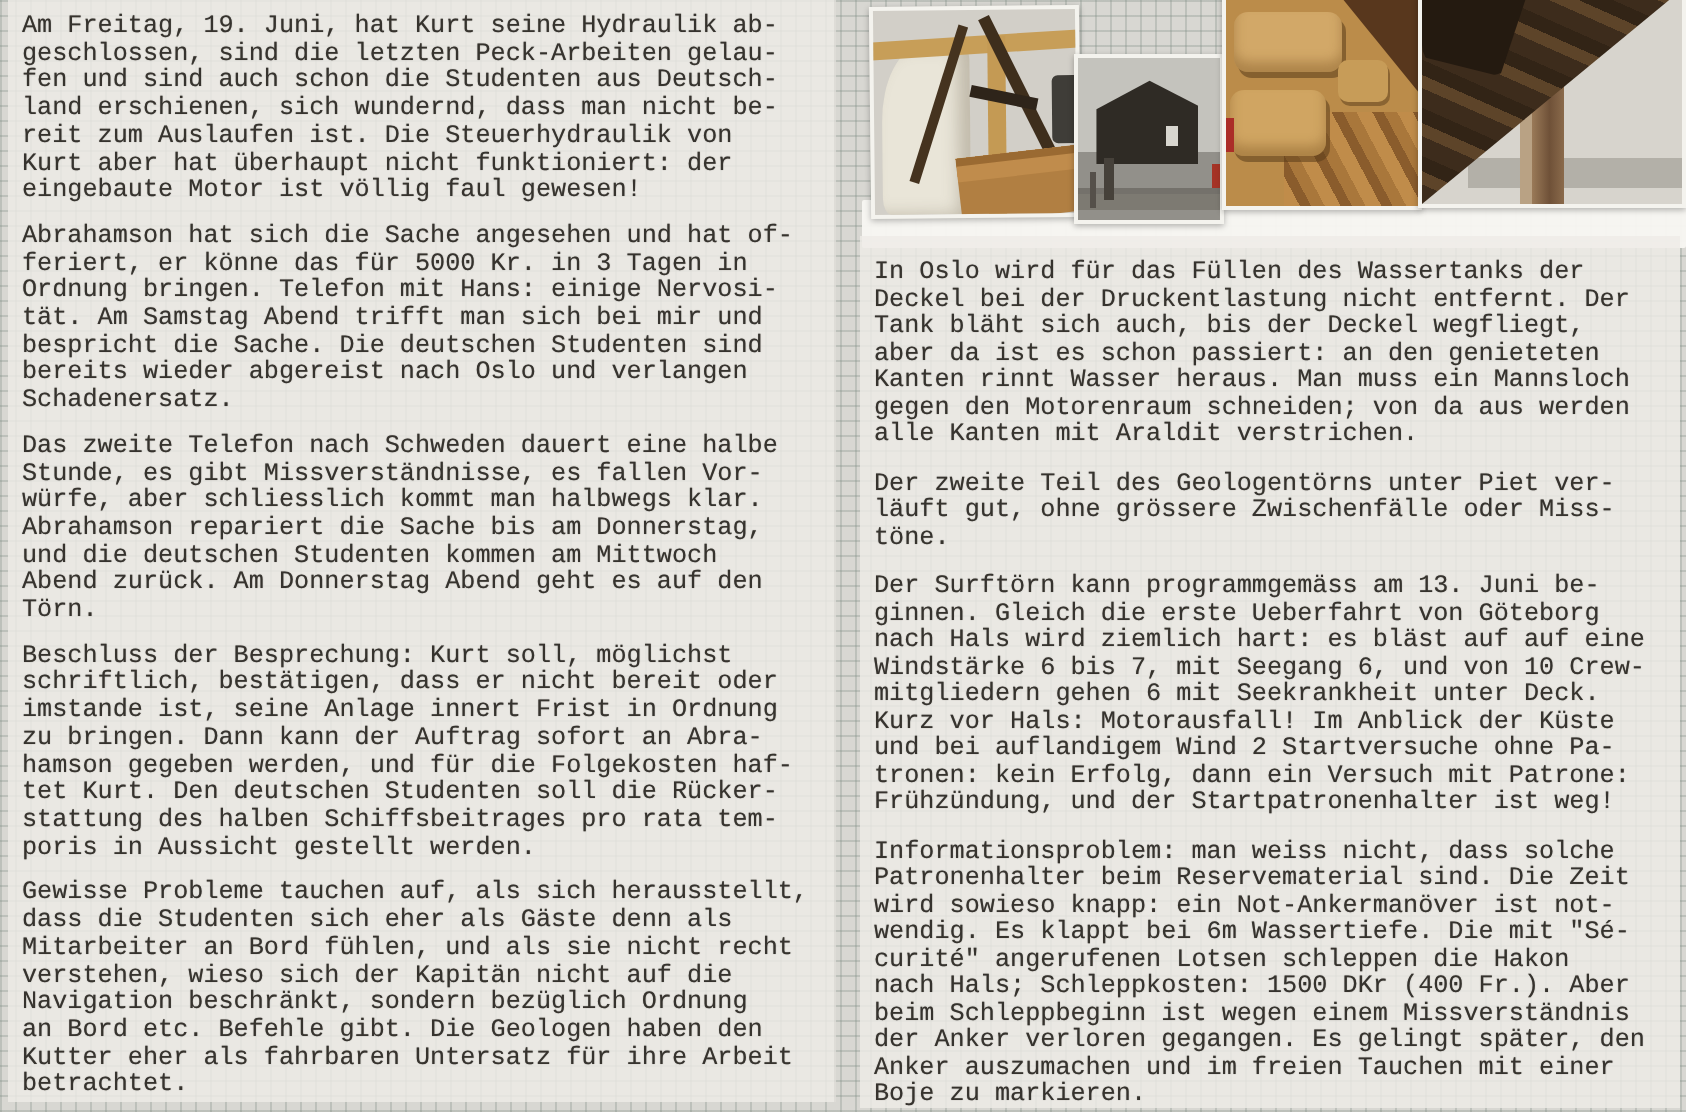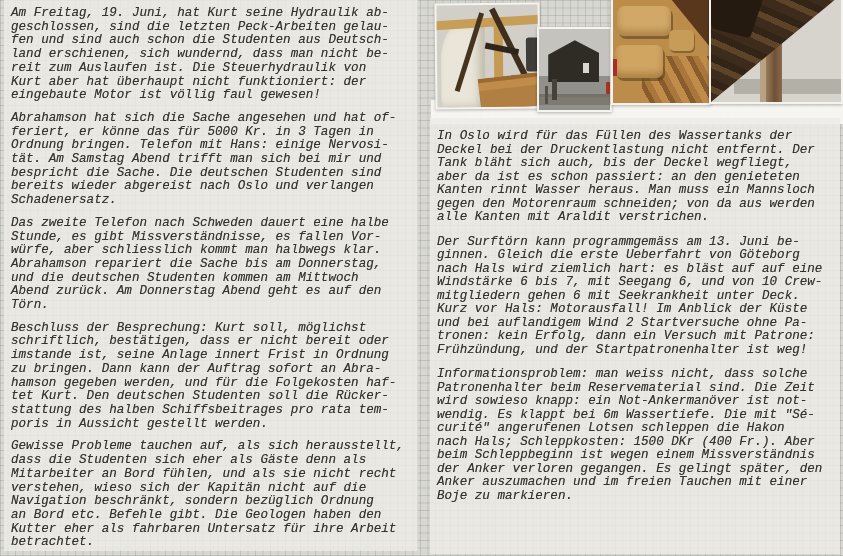--- a/index.html
+++ b/index.html
@@ -16,21 +16,21 @@
     background-size:7.5px 7.5px;
   }
   .sheet{
     position:absolute;background:rgba(238,236,230,.82);
   }
   .left-sheet{left:4px;top:0;width:414px;height:551px;padding:7px 0 0 3px;box-sizing:border-box;
     border-right:1px solid rgba(0,0,0,.05);}
   .right-sheet{left:430px;top:118px;width:410px;height:436px;padding:12px 12px 0 3px;box-sizing:border-box;}
   .para{
     font-size:12.6px;line-height:13.7px;white-space:pre;margin:0 16px 9px 4px;
-    color:#36332e;text-shadow:0 0 .5px rgba(54,51,46,.55);font-style:italic;
+    color:#36332e;text-shadow:0 0 .5px rgba(54,51,46,.55);
   }
   .right-sheet .para{line-height:13.5px;margin-bottom:11px;}
   .photo-mount{position:absolute;left:431px;top:100px;width:412px;height:24px;
     background:rgba(248,247,242,.95);border-radius:1px;}
   .photo{position:absolute;box-sizing:border-box;border:2px solid #f4f3ee;overflow:hidden;
     box-shadow:0 1px 3px rgba(0,0,0,.28);}
   .photo>div{position:absolute;}
   
   .p1{left:435px;top:3px;width:105px;height:106px;background:#d2cfc8;transform:rotate(-.6deg);}
   .p1-beam{left:-4%;top:13%;width:108%;height:9%;background:#c79e58;transform:rotate(-3deg);}
@@ -165,20 +165,23 @@
   </div>
 
   <div class="sheet right-sheet">
     <div class="para">In Oslo wird für das Füllen des Wassertanks der
 Deckel bei der Druckentlastung nicht entfernt. Der
 Tank bläht sich auch, bis der Deckel wegfliegt,
 aber da ist es schon passiert: an den genieteten
 Kanten rinnt Wasser heraus. Man muss ein Mannsloch
 gegen den Motorenraum schneiden; von da aus werden
 alle Kanten mit Araldit verstrichen.</div>
+    <div class="para">Der zweite Teil des Geologentörns unter Piet ver-
+läuft gut, ohne grössere Zwischenfälle oder Miss-
+töne.</div>
     <div class="para">Der Surftörn kann programmgemäss am 13. Juni be-
 ginnen. Gleich die erste Ueberfahrt von Göteborg
 nach Hals wird ziemlich hart: es bläst auf auf eine
 Windstärke 6 bis 7, mit Seegang 6, und von 10 Crew-
 mitgliedern gehen 6 mit Seekrankheit unter Deck.
 Kurz vor Hals: Motorausfall! Im Anblick der Küste
 und bei auflandigem Wind 2 Startversuche ohne Pa-
 tronen: kein Erfolg, dann ein Versuch mit Patrone:
 Frühzündung, und der Startpatronenhalter ist weg!</div>
     <div class="para">Informationsproblem: man weiss nicht, dass solche

